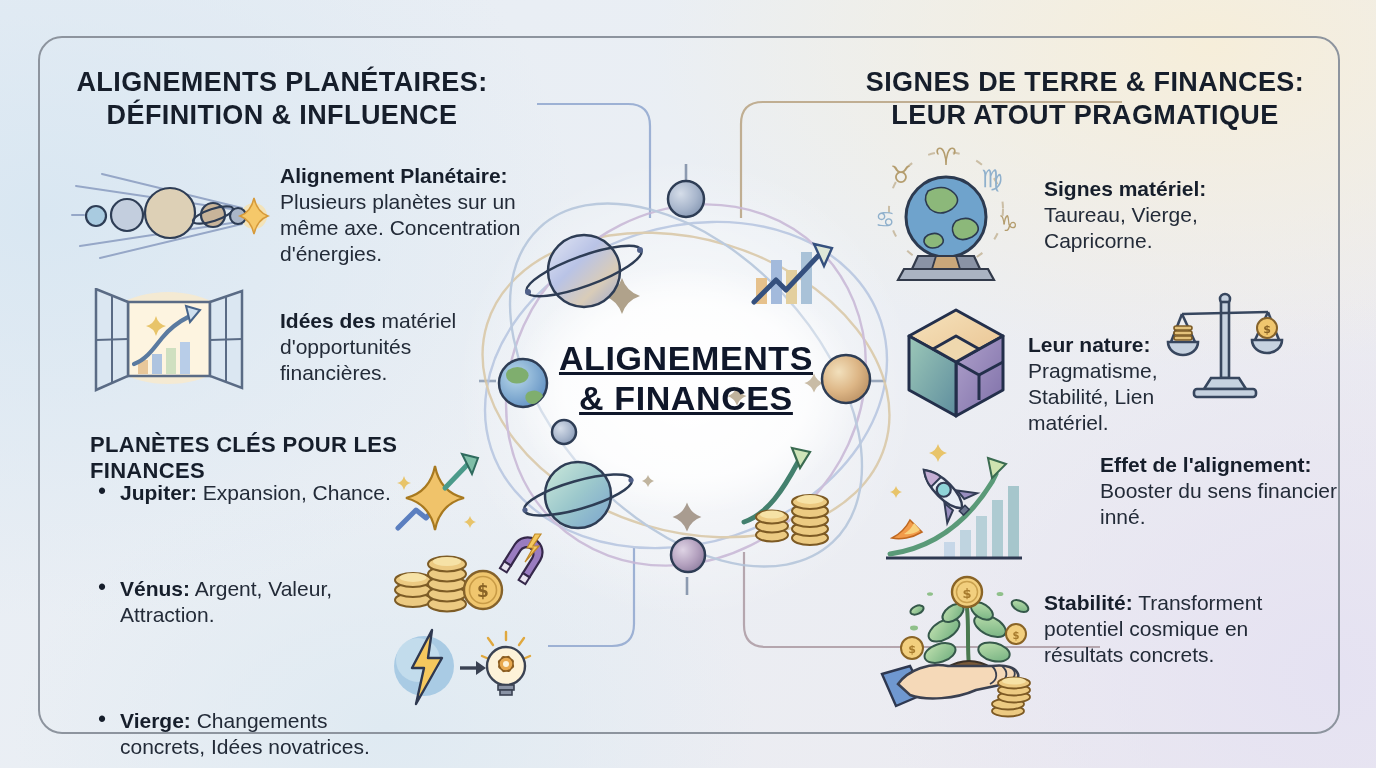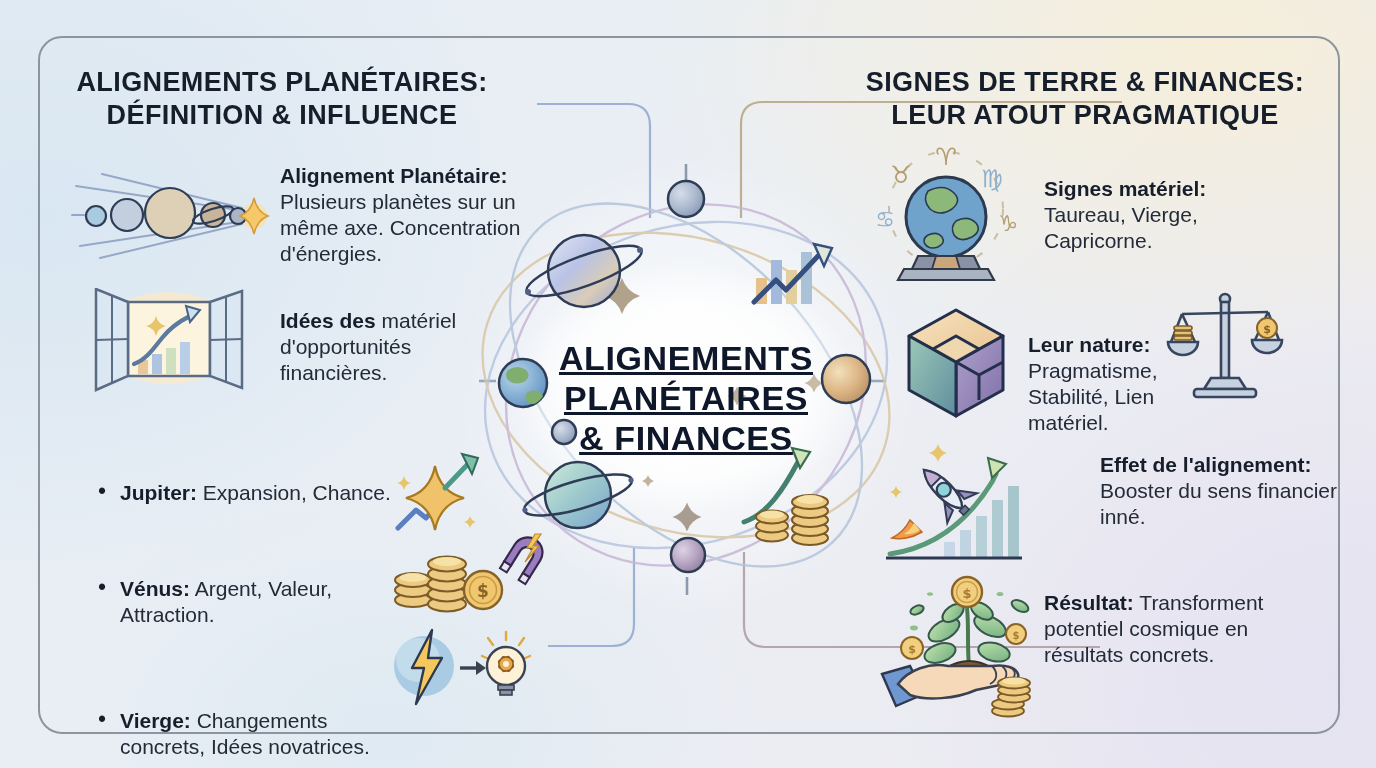--- a/index.html
+++ b/index.html
@@ -224,20 +224,21 @@
       <line x1="142" y1="8" x2="142" y2="94" stroke="#5a6b85" stroke-width="2"></line>
       <line x1="126" y1="52" x2="158" y2="51" stroke="#5a6b85" stroke-width="2"></line>
     </svg>
   </span>
 
   <div class="abs txt body-text" style="left:280px;top:308px;width:208px;">
     <span class="lbl">Idées des</span>
     <span>matériel d'opportunités financières.</span>
   </div>
 
+  <div class="abs txt subhead" style="left:90px;top:432px;width:410px;">PLANÈTES CLÉS POUR LES FINANCES</div>
 
   <div class="abs txt body-text bullet" style="left:96px;top:480px;width:320px;">
     <span class="dot">•</span>
     <span class="lbl">Jupiter:</span>
     <span>Expansion, Chance.</span>
   </div>
 
   <span class="abs icon" style="left:390px;top:448px;width:95px;height:95px;">
     <svg viewBox="0 0 95 95">
       <polyline points="8,80 26,62 36,70 56,48" fill="none" stroke="#5b7fc0" stroke-width="5" stroke-linejoin="round" stroke-linecap="round"></polyline>
@@ -308,21 +309,20 @@
         <circle cx="118" cy="48" r="7"></circle>
       </g>
       <circle cx="118" cy="48" r="3" fill="#fdf2d8"></circle>
       <rect x="110" y="69" width="16" height="5" fill="#8a93a5" stroke="#3a4252" stroke-width="1.6"></rect>
       <rect x="112" y="74" width="12" height="5" fill="#8a93a5" stroke="#3a4252" stroke-width="1.6"></rect>
     </svg>
   </span>
 
   <div class="abs center-title" style="left:546px;top:338px;width:280px;">
     <div>ALIGNEMENTS</div>
-    <div>PLANÉTAIRES</div>
     <div>&amp; FINANCES</div>
   </div>
 
   <div class="abs txt panel-title" style="left:848px;top:66px;width:474px;">
     <div>SIGNES DE TERRE &amp; FINANCES:</div>
     <div>LEUR ATOUT PRAGMATIQUE</div>
   </div>
 
   <span class="abs icon" style="left:870px;top:143px;width:152px;height:148px;">
     <svg viewBox="0 0 152 148">
@@ -432,21 +432,21 @@
         <path d="M-9,4 L-21,20 L-8,15 Z" fill="#9a8fc0" stroke="#323c54" stroke-width="2"></path>
         <path d="M9,4 L21,20 L8,15 Z" fill="#9a8fc0" stroke="#323c54" stroke-width="2"></path>
         <rect x="-4" y="20" width="8" height="6" fill="#6c7590" stroke="#323c54" stroke-width="1.6"></rect>
       </g>
       <path d="M58,8 Q60,15 67,17 Q60,19 58,26 Q56,19 49,17 Q56,15 58,8 Z" fill="#e8c46a"></path>
       <path d="M16,50 Q17.5,55 22,56 Q17.5,57 16,62 Q14.5,57 10,56 Q14.5,55 16,50 Z" fill="#e8c46a"></path>
     </svg>
   </span>
 
   <div class="abs txt body-text" style="left:1044px;top:590px;width:250px;">
-    <span class="lbl">Résultat:</span>
+    <span class="lbl">Stabilité:</span>
     <span>Transforment potentiel cosmique en résultats concrets.</span>
   </div>
 
   <span class="abs icon" style="left:874px;top:568px;width:164px;height:152px;">
     <svg viewBox="0 0 164 152">
       <defs>
         <linearGradient id="leafG" x1="0" y1="0" x2="1" y2="1">
           <stop offset="0%" stop-color="#c2e2b0"></stop>
             <stop offset="100%" stop-color="#6fae7e"></stop>
         </linearGradient>

